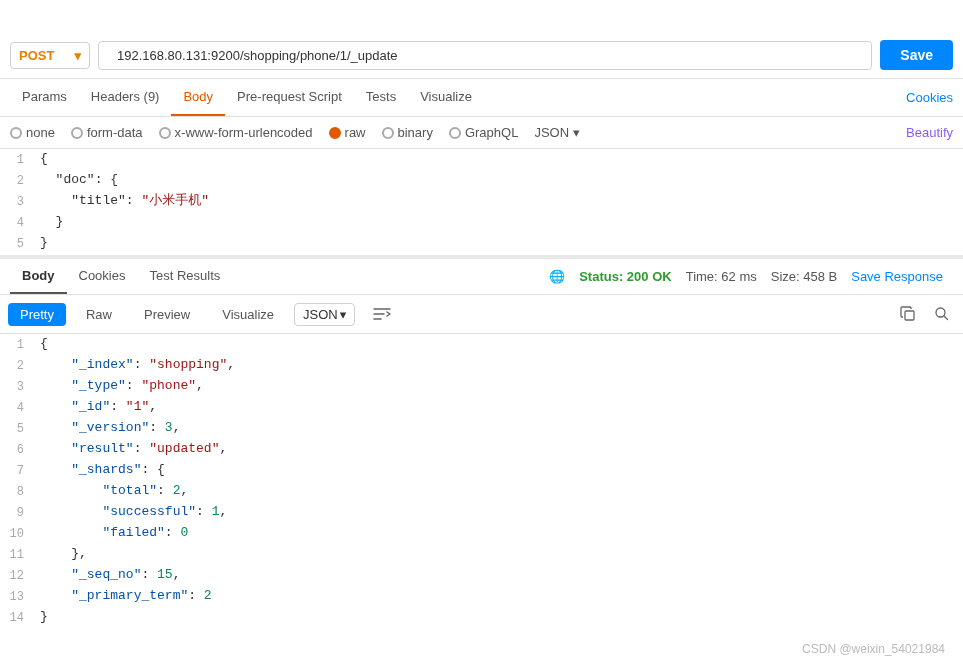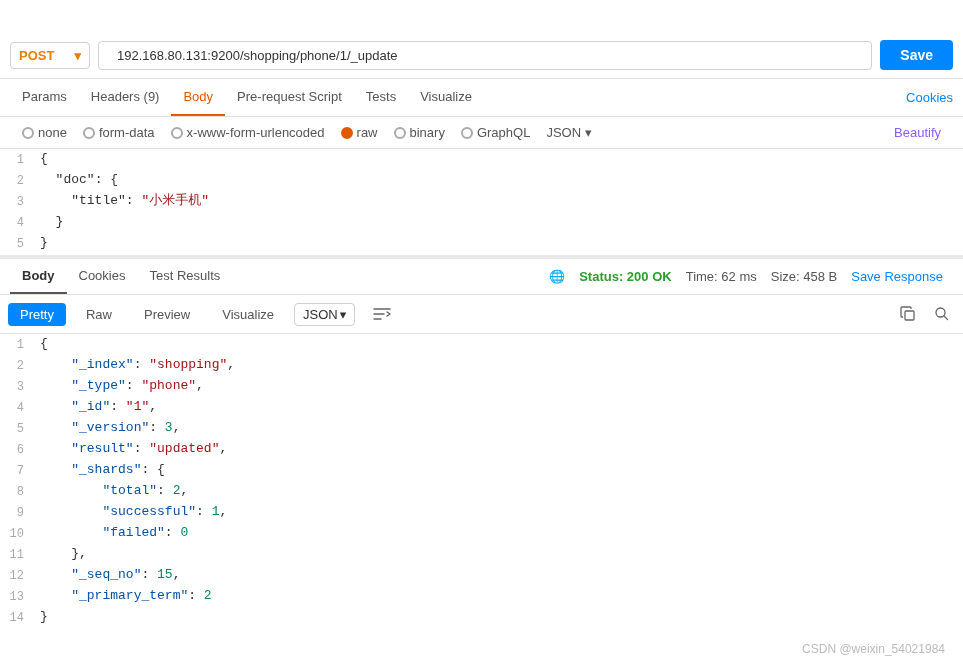--- a/index.html
+++ b/index.html
@@ -74,21 +74,21 @@
     .cookies-link {
       color: #0087ff;
       font-size: 13px;
       cursor: pointer;
     }
 
     
     .body-options {
       display: flex;
       align-items: center;
-      padding: 8px 22px;
+      padding: 8px 10px;
       gap: 16px;
       border-bottom: 1px solid #e0e0e0;
       background: #fff;
     }
     .radio-option {
       display: flex;
       align-items: center;
       gap: 4px;
       cursor: pointer;
       font-size: 13px;

